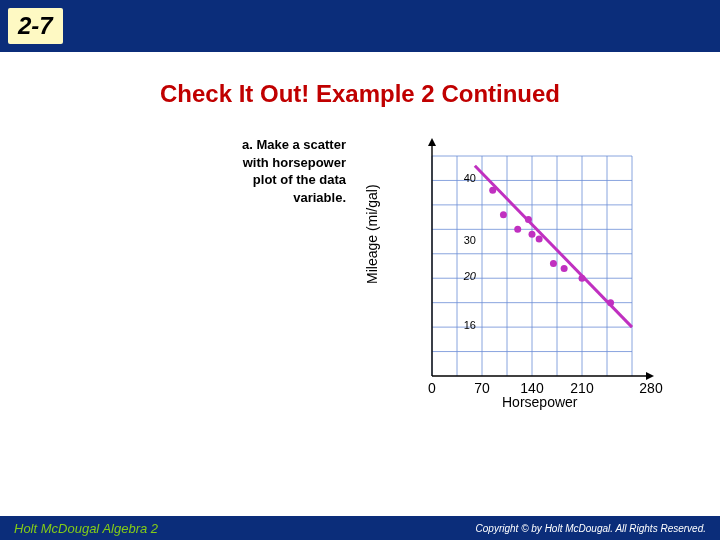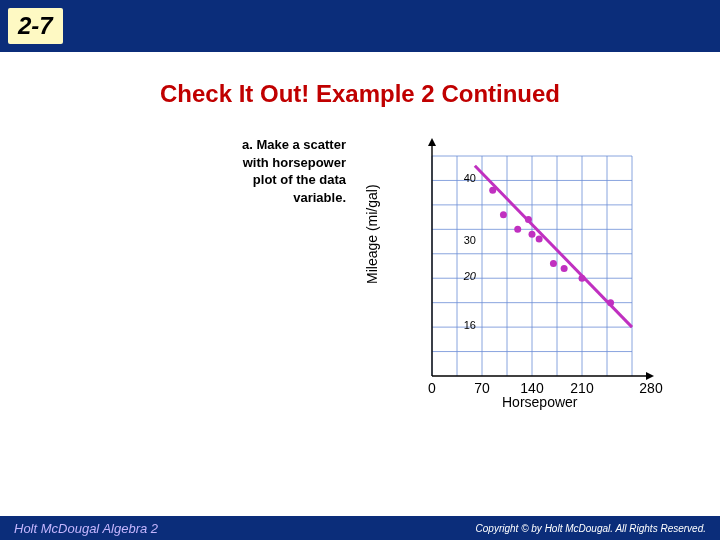--- a/index.html
+++ b/index.html
@@ -19,21 +19,21 @@
 
 .right { flex: 1; position: relative; }
 
 .plot { position: absolute; left: 46px; top: 0; width: 260px; height: 260px; }
 .axis-y-label { position: absolute; left: 8px; top: 148px; transform: rotate(-90deg); transform-origin: left top; font-size: 14px; }
 .axis-x-label { position: absolute; left: 146px; top: 258px; font-size: 14px; }
 .tick-y { position: absolute; right: 218px; font-size: 11px; text-align: right; width: 30px; }
 .tick-x { position: absolute; top: 244px; font-size: 14px; text-align: center; width: 30px; }
 
 .footer { position: absolute; bottom: 0; left: 0; right: 0; height: 24px; background: #0b2d7a; display: flex; align-items: center; justify-content: space-between; padding: 0 14px; }
-.footer-left { color: #c4b5fd; font-size: 13px; font-style: italic; }
+.footer-left { color: #84cc16; font-size: 13px; font-style: italic; }
 .footer-right { color: #fff; font-size: 10px; font-style: italic; }
 </style>
 </head>
 <body>
 
 <div class="header">
   <span class="section-num">2-7</span>
 </div>
 
 <div class="subheader">Check It Out! Example 2 Continued</div>

